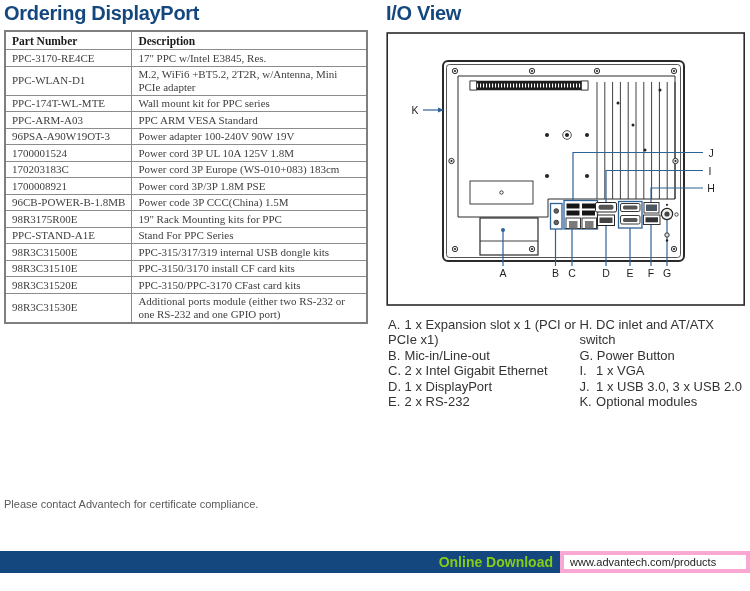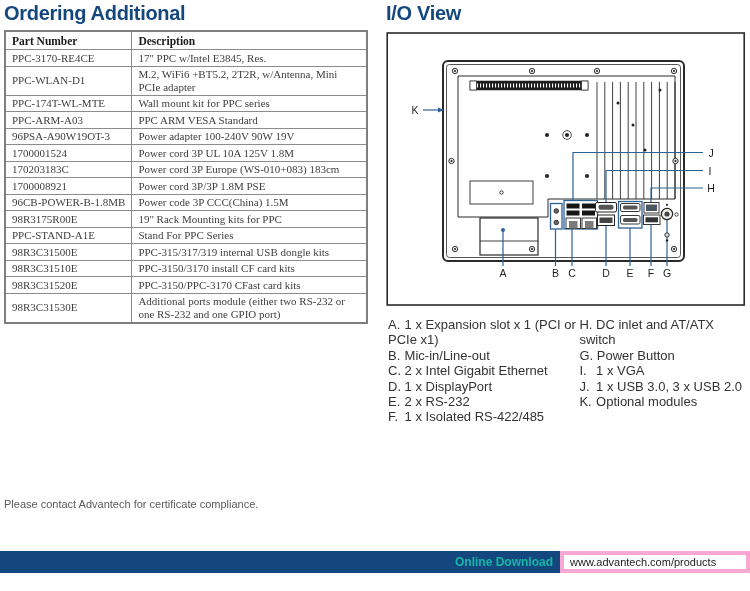--- a/index.html
+++ b/index.html
@@ -51,32 +51,32 @@
     position:absolute;left:4px;top:497px;width:742px;
     font-size:11px;color:#5a5a5a;line-height:14px;
   }
   #note p{margin:0;}
 
   
   #footer{
     position:absolute;left:0;top:551px;width:750px;height:22px;background:#14477E;
     display:flex;align-items:center;justify-content:flex-end;
   }
-  #footer .dl-label{color:#14b8a6;font-weight:bold;font-size:12px;margin-right:7px;}
+  #footer .dl-label{color:#84cc16;font-weight:bold;font-size:14px;margin-right:7px;}
   #footer .url-box{
     width:176px;height:14px;background:#fff;border:4px solid #f9a8d4;
     font-size:11px;color:#222;line-height:14px;padding-left:6px;
   }
 </style>
 </head>
 <body>
 
 <div id="page">
 
-  <h1 class="section-title" id="ordering-title">Ordering Additional</h1>
+  <h1 class="section-title" id="ordering-title">Ordering DisplayPort</h1>
 
   <table id="ordering-table">
     <thead>
       <tr>
         <th>Part Number</th>
         <th>Description</th>
       </tr>
     </thead>
     <tbody id="ordering-tbody">
         <tr>
@@ -305,21 +305,20 @@
     </g>
   </svg>
 
   <div id="legend">
     <div class="col left" id="legend-left">
         <div><span class="k">A.</span> 1 x Expansion slot x 1 (PCI or PCIe x1)</div>
         <div><span class="k">B.</span> Mic-in/Line-out</div>
         <div><span class="k">C.</span> 2 x Intel Gigabit Ethernet</div>
         <div><span class="k">D.</span> 1 x DisplayPort</div>
         <div><span class="k">E.</span> 2 x RS-232</div>
-        <div><span class="k">F.</span> 1 x Isolated RS-422/485</div>
       </div>
     <div class="col right" id="legend-right">
         <div><span class="k">H.</span> DC inlet and AT/ATX switch</div>
         <div><span class="k">G.</span> Power Button</div>
         <div><span class="k">I.</span> 1 x VGA</div>
         <div><span class="k">J.</span> 1 x USB 3.0, 3 x USB 2.0</div>
         <div><span class="k">K.</span> Optional modules</div>
       </div>
   </div>
 

